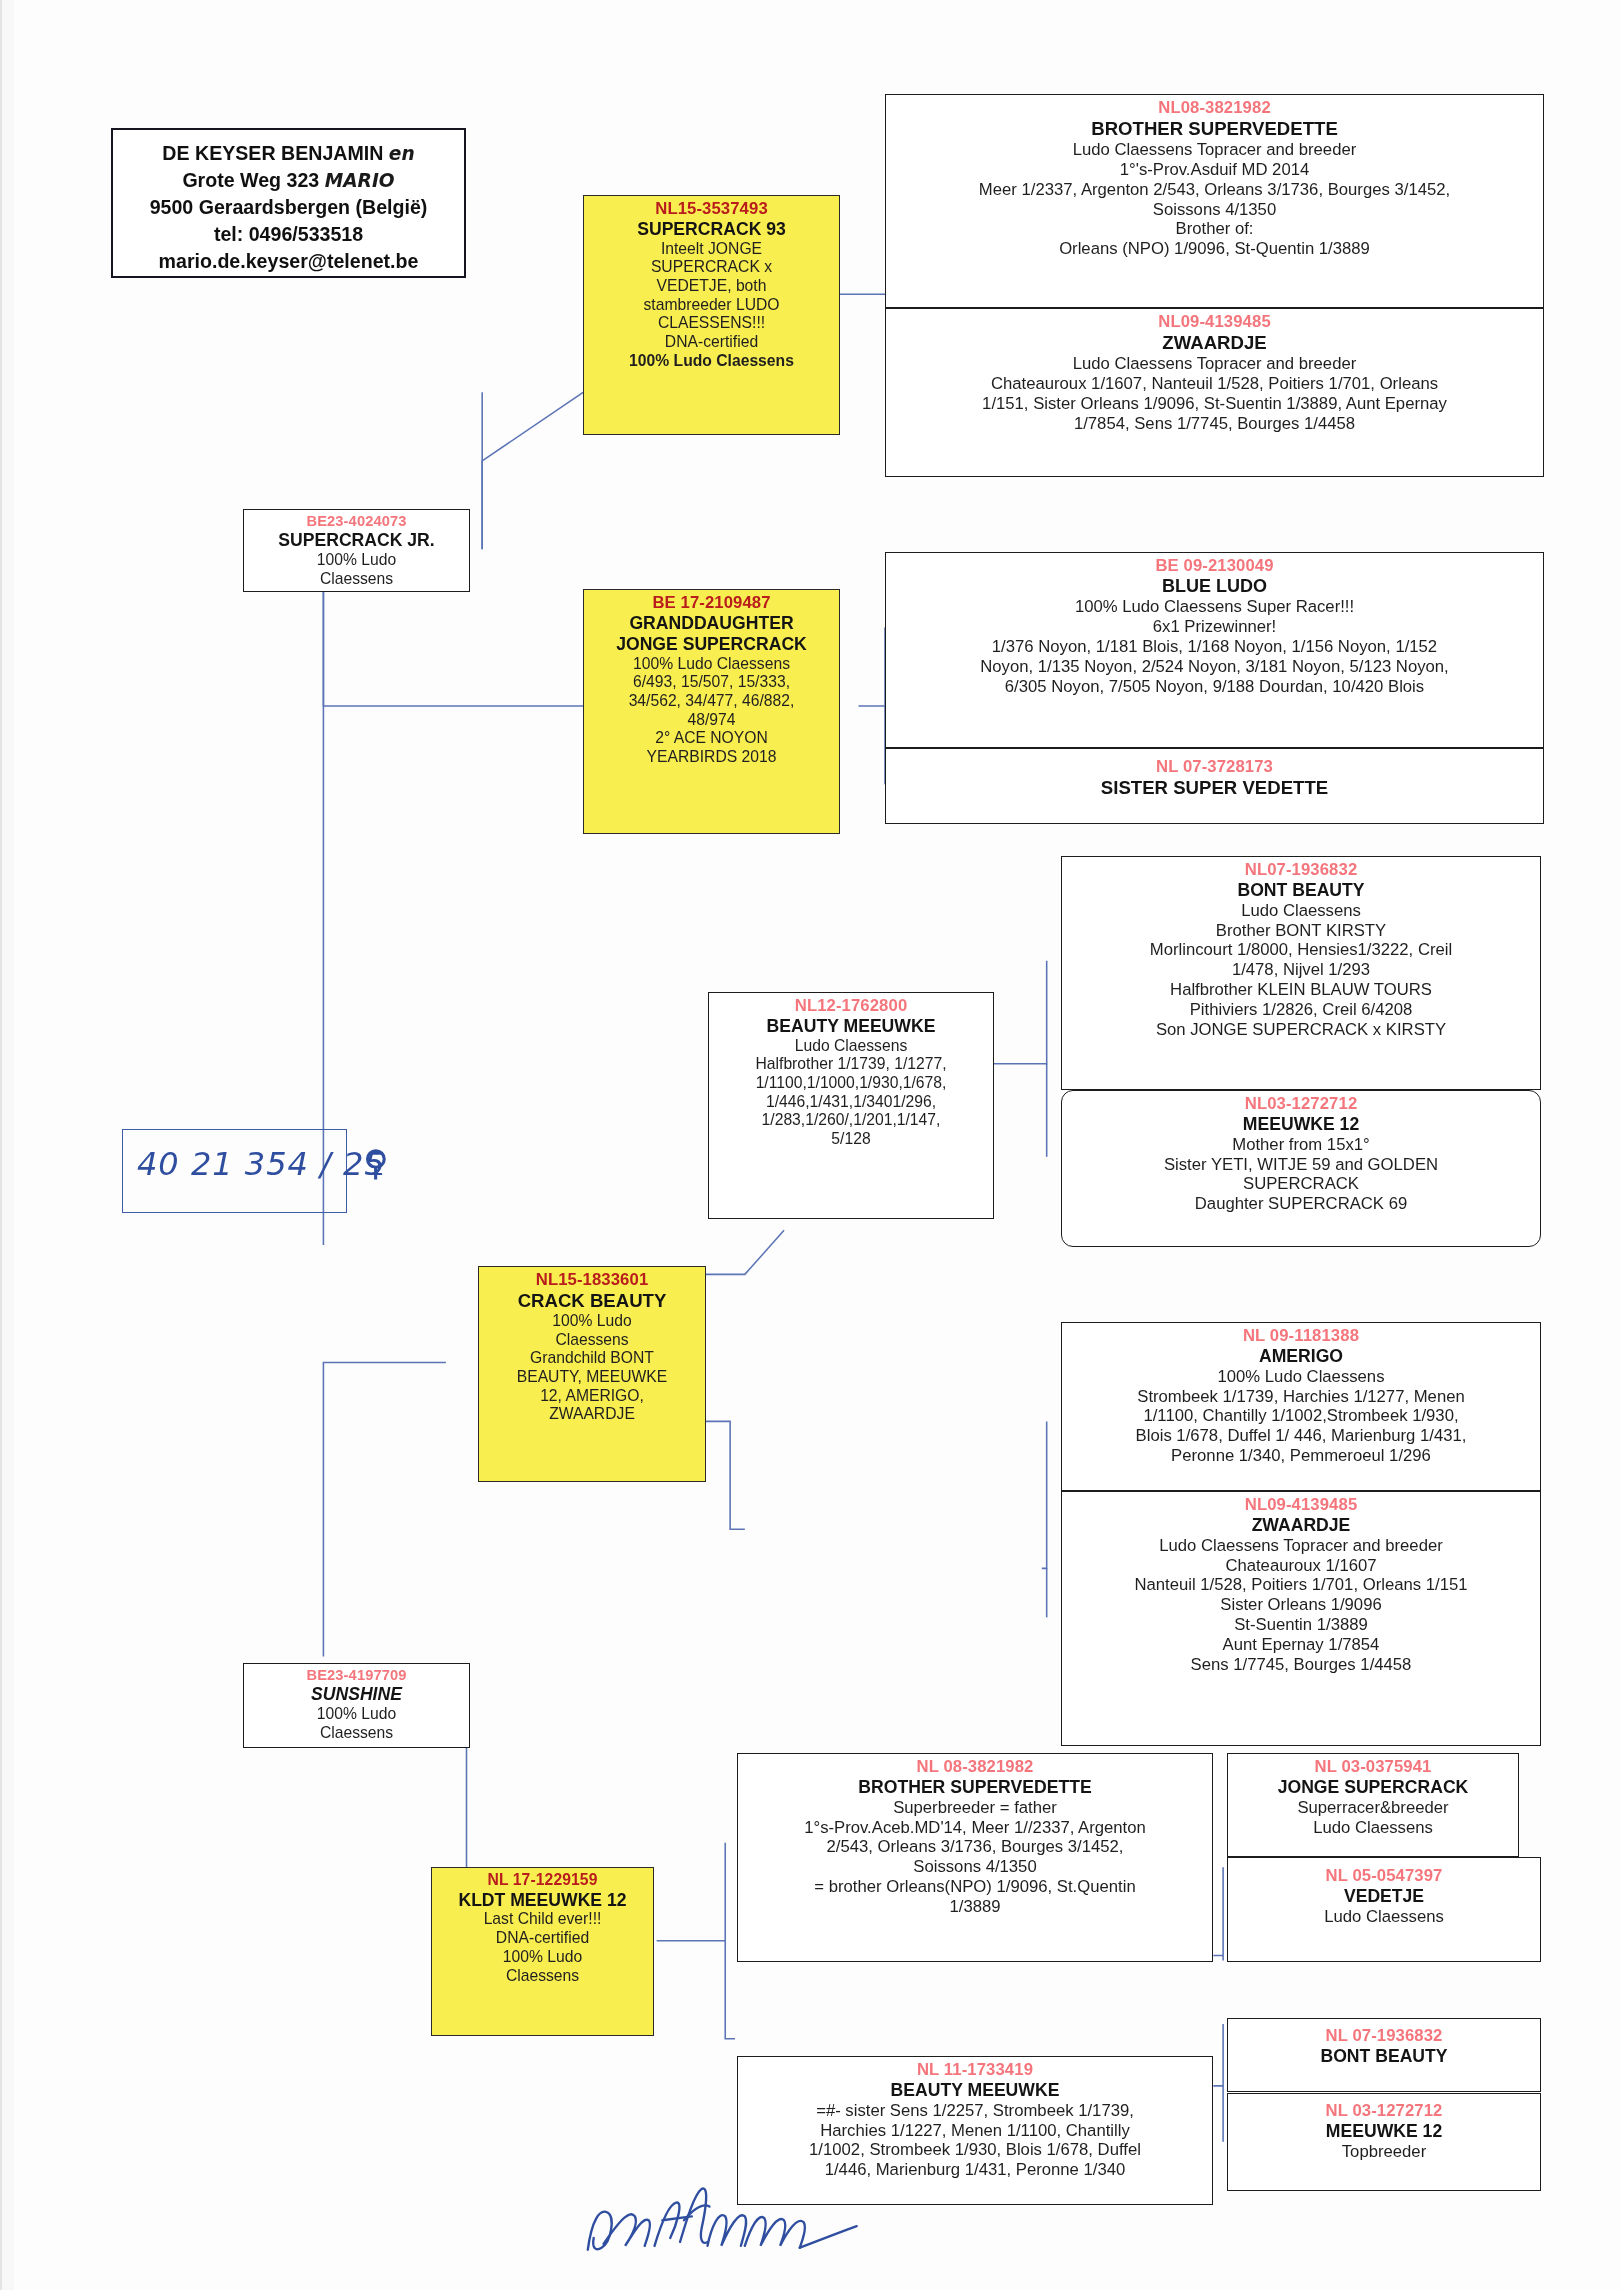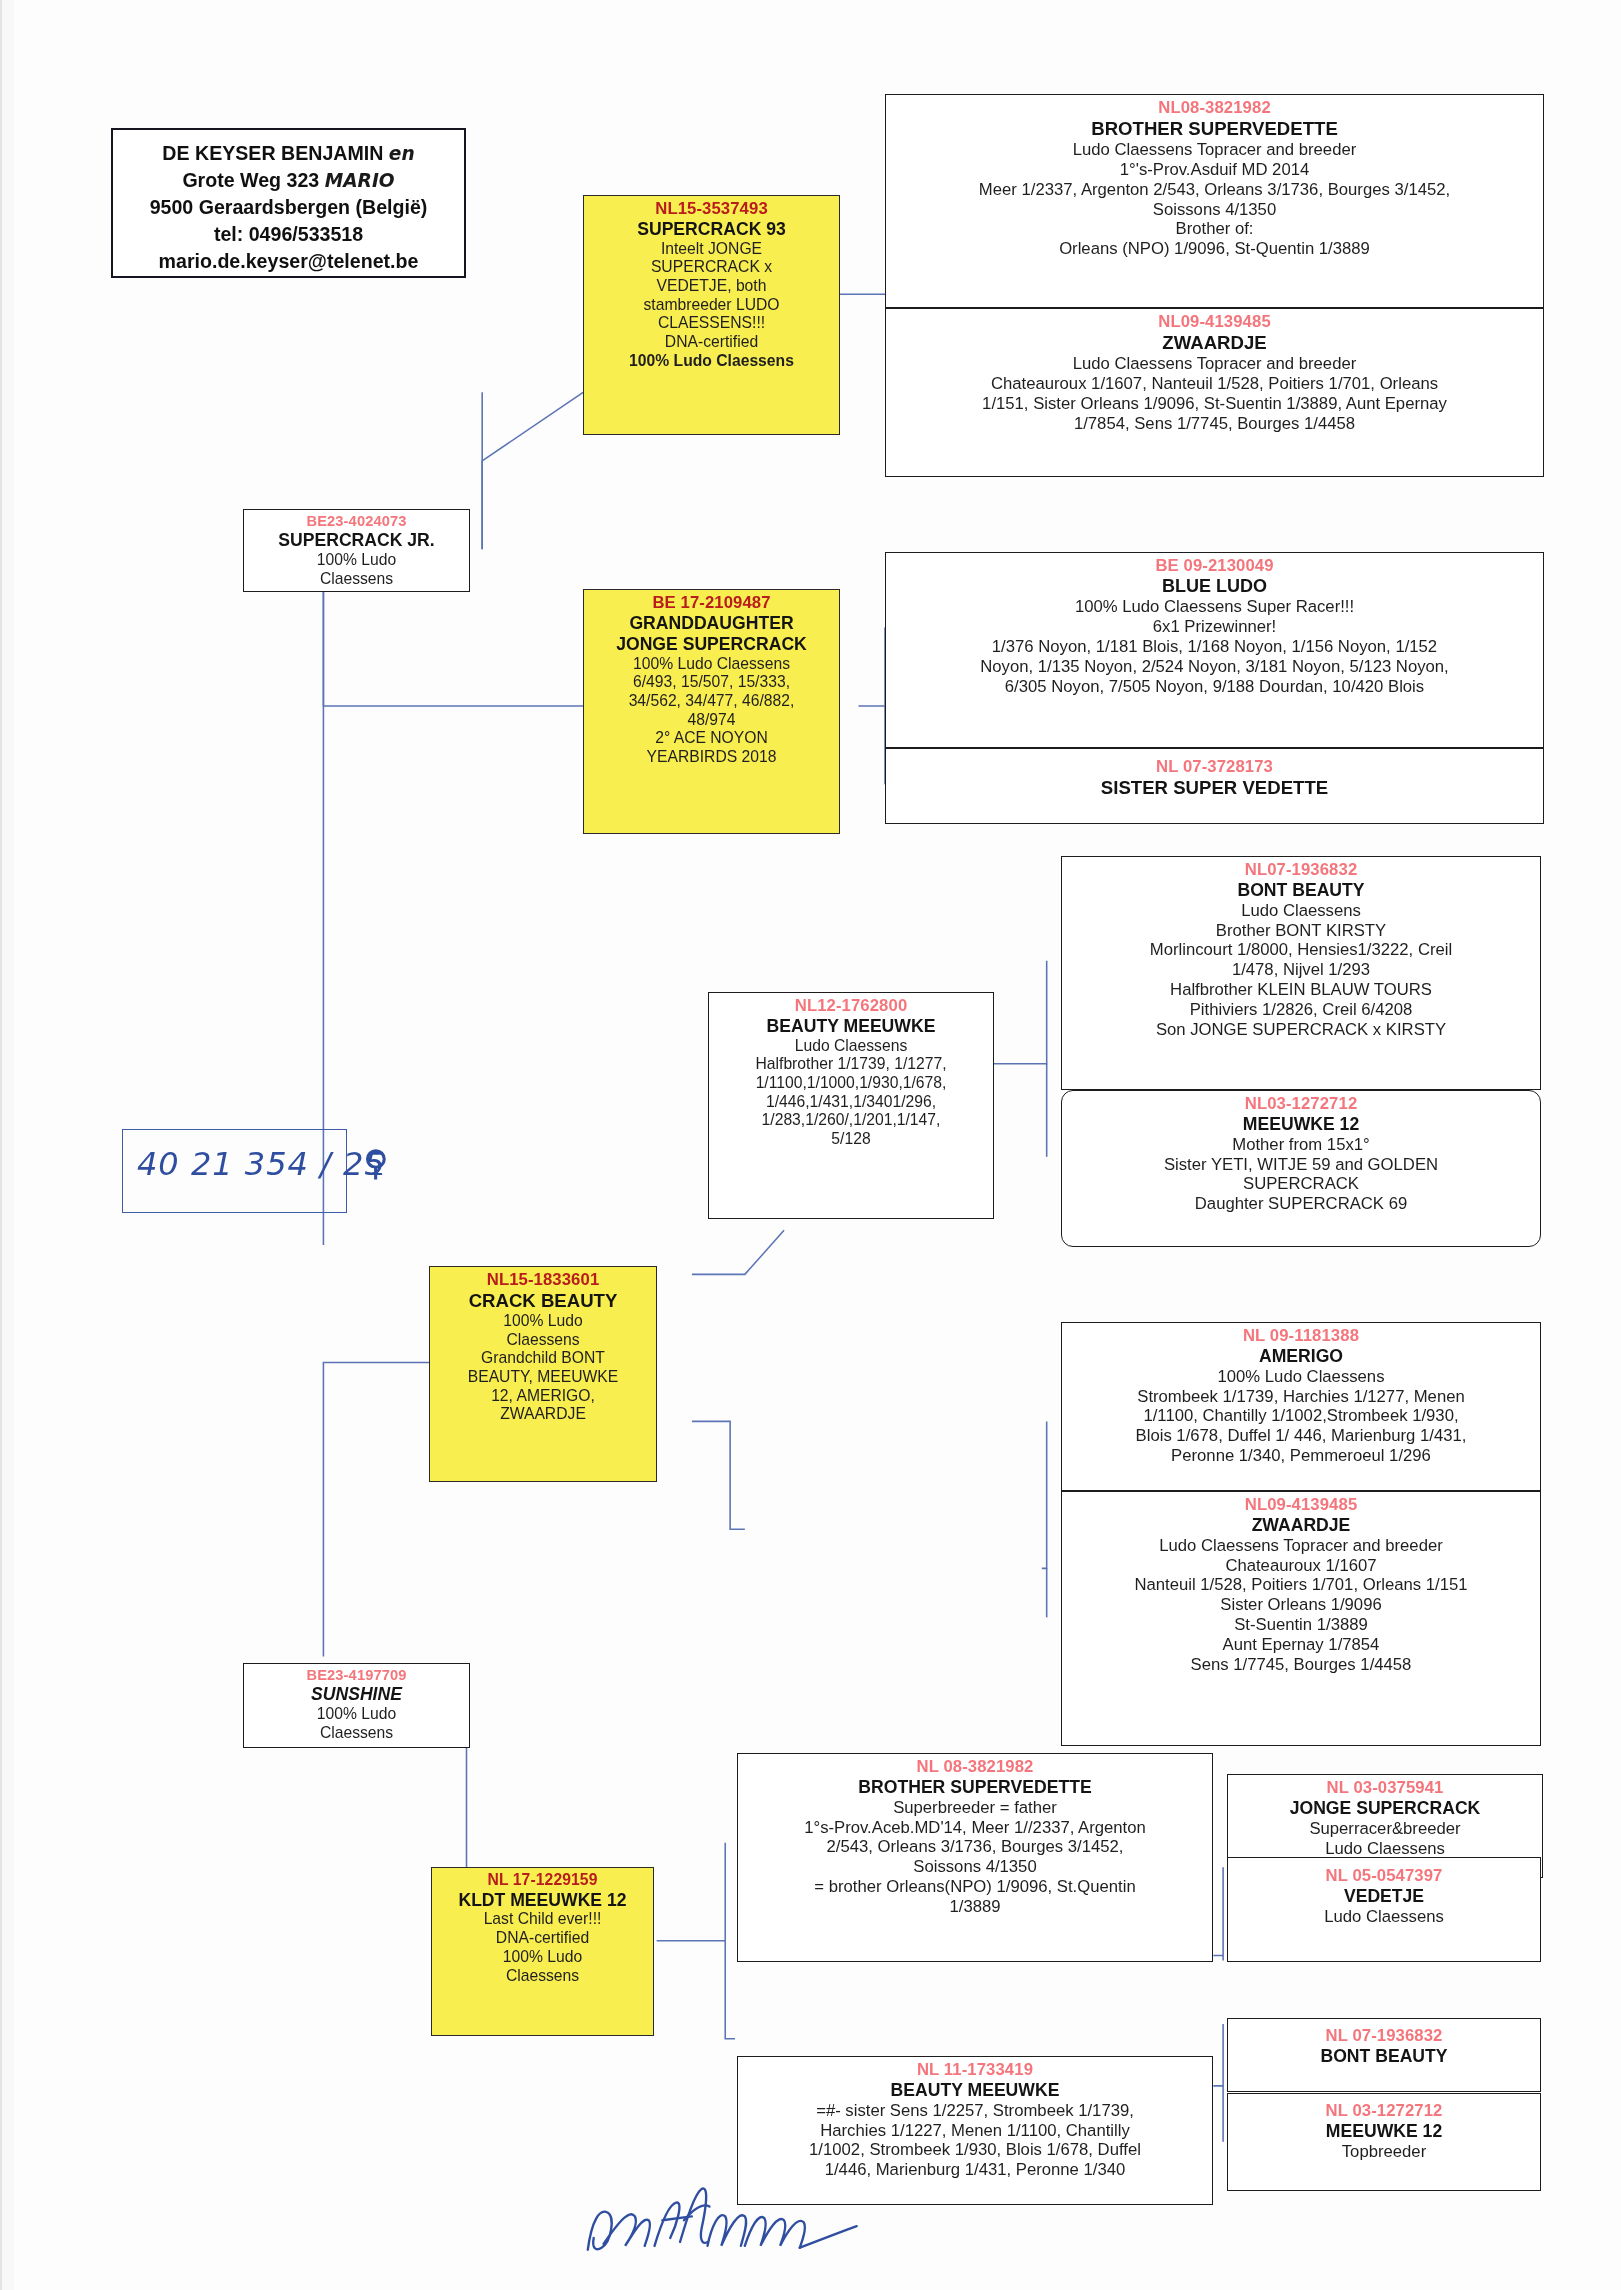--- a/index.html
+++ b/index.html
@@ -233,21 +233,21 @@
 
   <div class="box" style="left:1061px; top:1090px; width:480px; height:157px; font-size:16.7px;border-radius:12px;">
     <span class="ring" style="font-size:16.7px;">NL03-1272712</span>
     <span class="nm" style="font-size:17.6px;">MEEUWKE 12</span>
     <span class="ln">Mother from 15x1°</span>
     <span class="ln">Sister YETI, WITJE 59 and GOLDEN</span>
     <span class="ln">SUPERCRACK</span>
     <span class="ln">Daughter SUPERCRACK 69</span>
   </div>
 
-  <div class="box yellow" style="left:429px; top:1266px; width:228px; height:216px; font-size:15.7px;">
+  <div class="box yellow" style="left:478px; top:1266px; width:228px; height:216px; font-size:15.7px;">
     <span class="ring" style="font-size:16.7px;">NL15-1833601</span>
     <span class="nm" style="font-size:18.6px;">CRACK BEAUTY</span>
     <span class="ln">100% Ludo</span>
     <span class="ln">Claessens</span>
     <span class="ln">Grandchild BONT</span>
     <span class="ln">BEAUTY, MEEUWKE</span>
     <span class="ln">12, AMERIGO,</span>
     <span class="ln">ZWAARDJE</span>
   </div>
 
@@ -294,21 +294,21 @@
     <span class="ring" style="font-size:16.7px;">NL 08-3821982</span>
     <span class="nm" style="font-size:17.6px;">BROTHER SUPERVEDETTE</span>
     <span class="ln">Superbreeder = father</span>
     <span class="ln">1°s-Prov.Aceb.MD'14, Meer 1//2337, Argenton</span>
     <span class="ln">2/543, Orleans 3/1736, Bourges 3/1452,</span>
     <span class="ln">Soissons 4/1350</span>
     <span class="ln">= brother Orleans(NPO) 1/9096, St.Quentin</span>
     <span class="ln">1/3889</span>
   </div>
 
-  <div class="box" style="left:1227px; top:1753px; width:316px; height:104px; font-size:16.7px;margin-top:21px;">
+  <div class="box" style="left:1227px; top:1753px; width:292px; height:104px; font-size:16.7px;">
     <span class="ring" style="font-size:16.7px;">NL 03-0375941</span>
     <span class="nm" style="font-size:17.6px;">JONGE SUPERCRACK</span>
     <span class="ln">Superracer&amp;breeder</span>
     <span class="ln">Ludo Claessens</span>
   </div>
 
   <div class="box" style="left:1227px; top:1857px; width:314px; height:105px; font-size:16.7px; padding-top:7.8px;">
     <span class="ring" style="font-size:16.7px;">NL 05-0547397</span>
     <span class="nm" style="font-size:17.6px;">VEDETJE</span>
     <span class="ln">Ludo Claessens</span>

